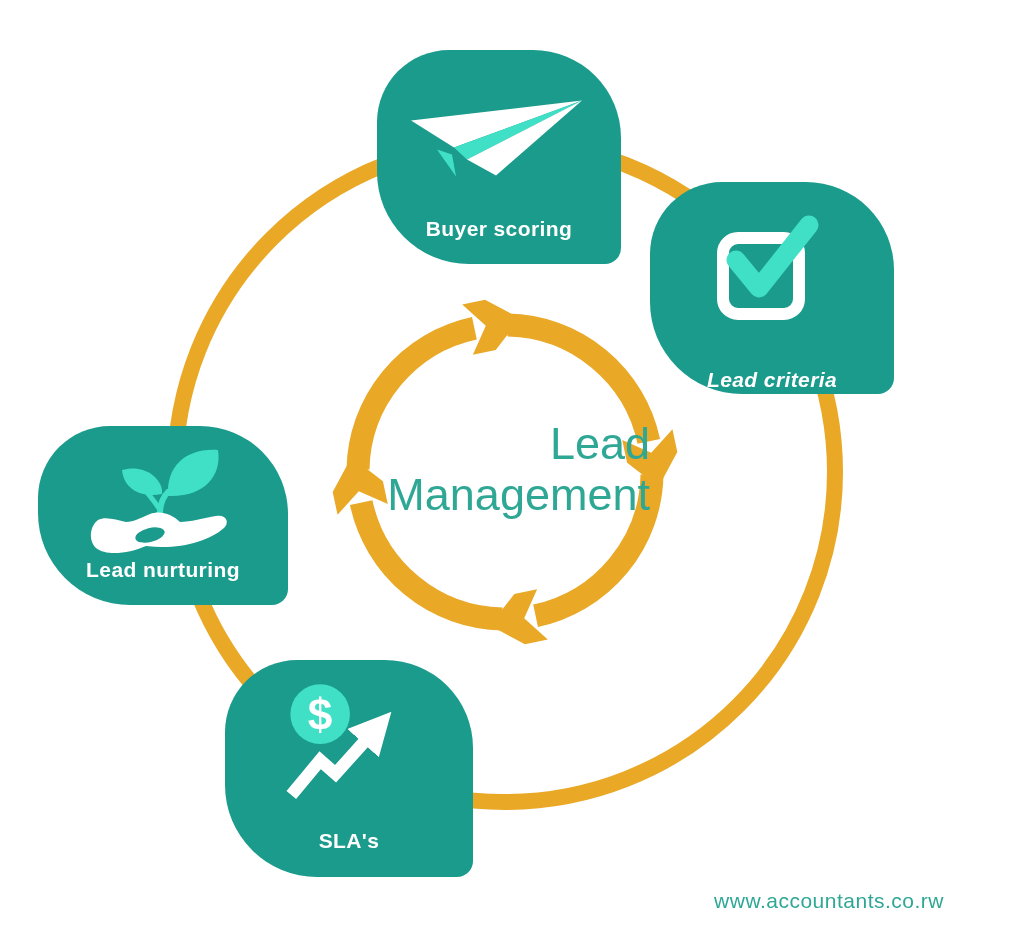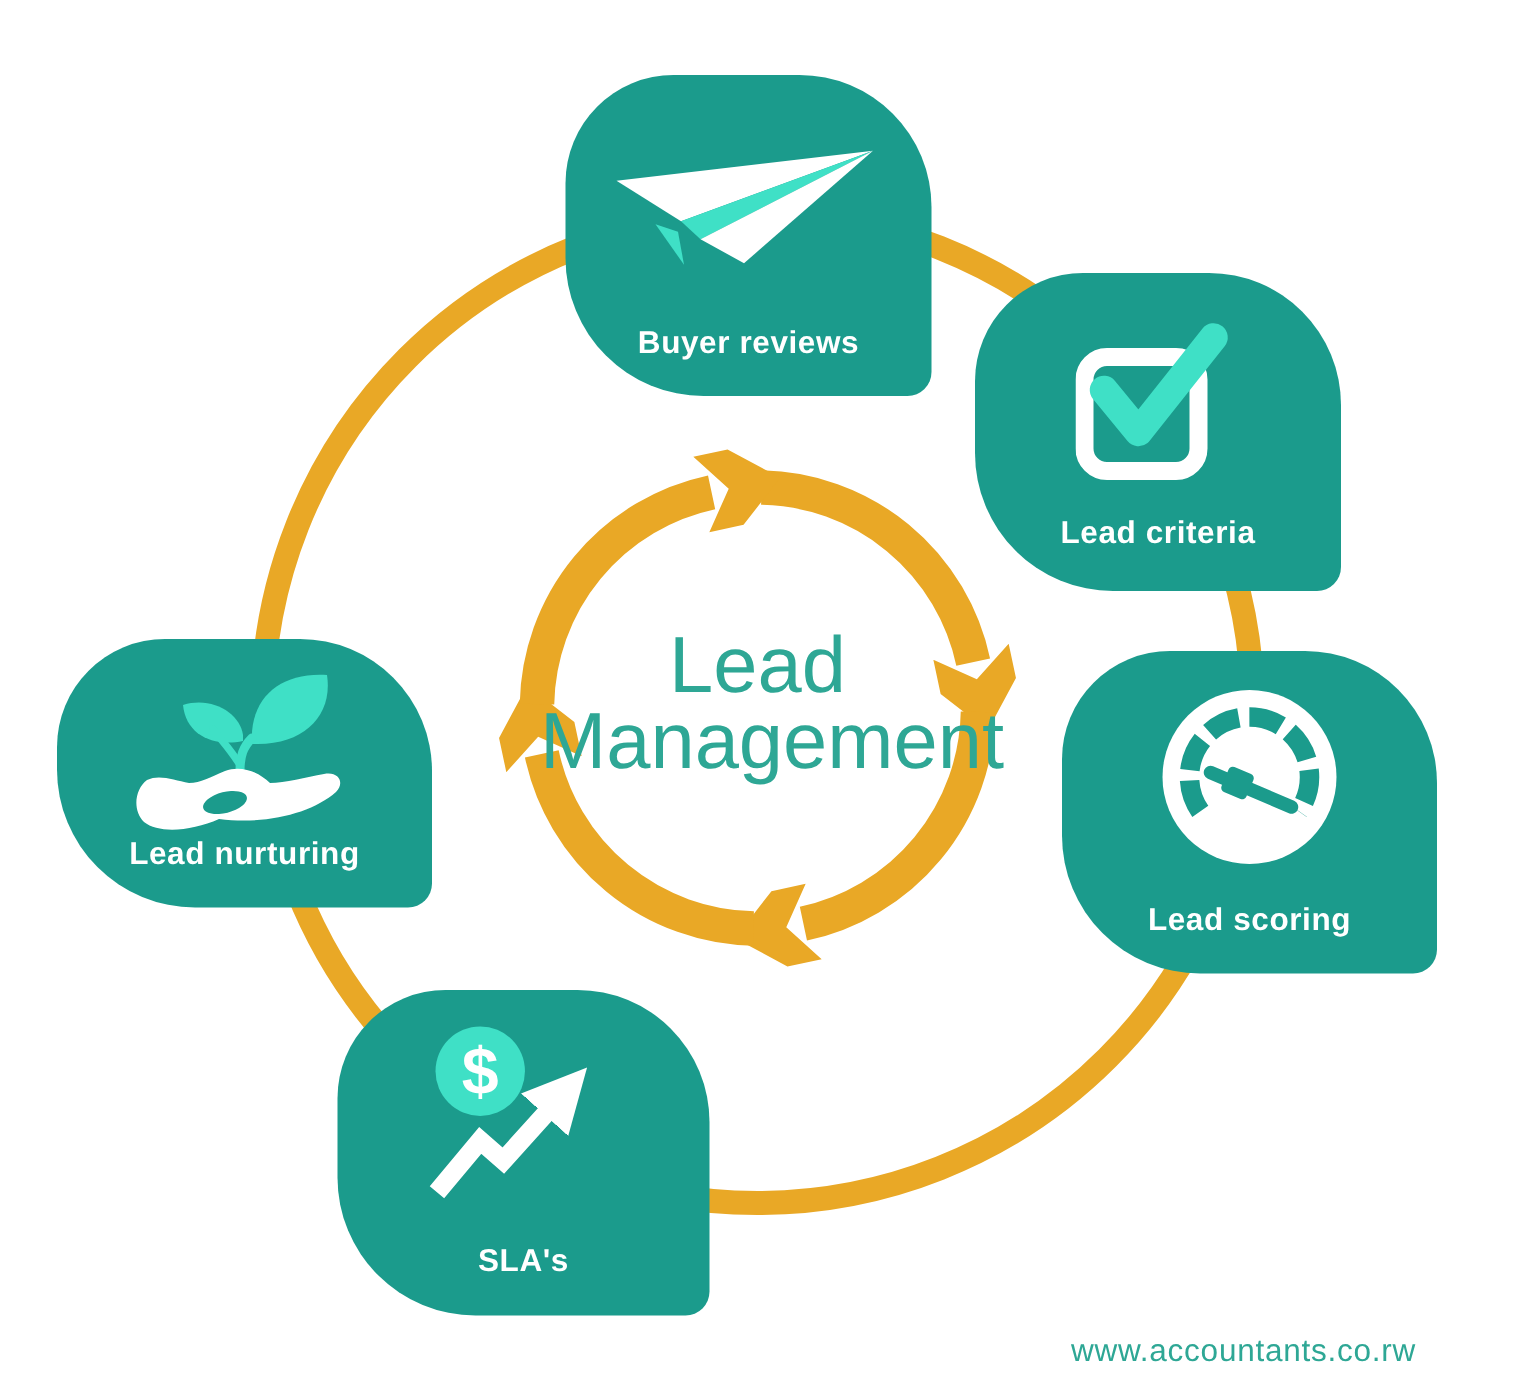--- a/index.html
+++ b/index.html
@@ -10,32 +10,32 @@
   svg.layer{position:absolute;left:0;top:0;z-index:0;}
   .bubble{
     position:absolute;z-index:2;background:#1b9b8c;
     border-radius:72px 88px 16px 92px;
   }
   .bubble .icon{position:absolute;left:50%;top:41%;transform:translate(-50%,-50%);}
   .bubble .label{
     position:absolute;left:0;right:0;bottom:24px;text-align:center;
     color:#ffffff;font-weight:700;font-size:21px;letter-spacing:.4px;line-height:23px;
   }
-  .bubble .label2{bottom:27px;}
+  .bubble .label2{bottom:3px;font-style:italic;}
   
   .b-buyer{left:377px;top:50px;width:244px;height:214px;}
   .b-criteria{left:650px;top:182px;width:244px;height:212px;}
   .b-scoring{left:708px;top:434px;width:250px;height:215px;}
   .b-planning{left:548px;top:666px;width:242px;height:208px;}
   .b-slas{left:225px;top:660px;width:248px;height:217px;}
   .b-nurturing{left:38px;top:426px;width:250px;height:179px;}
   .b-reviews{left:83px;top:166px;width:251px;height:211px;}
   .center-title{
     position:absolute;left:360px;top:418px;width:290px;z-index:1;
-    text-align:center;color:#2ea795;font-size:53px;line-height:51px;font-weight:400;
+    text-align:right;color:#2ea795;font-size:45px;line-height:51px;font-weight:400;
   }
   .watermark{
     position:absolute;right:80px;bottom:16px;z-index:1;
     color:#2ea795;font-size:21px;font-weight:400;letter-spacing:.5px;
   }
 </style>
 </head>
 <body>
 
 <div id="stage">
@@ -63,42 +63,33 @@
     <div>Management</div>
   </div>
 
   <div class="bubble b-buyer">
     <svg class="icon" width="180" height="85" viewBox="0 0 180 85">
       <polygon points="173,5 2,25 45,52" fill="#ffffff"></polygon>
       <polygon points="173,5 45,52 58,64" fill="#3fe0c6"></polygon>
       <polygon points="28,54 43,59 47,81" fill="#3fe0c6"></polygon>
       <polygon points="173,5 58,64 87,80" fill="#ffffff"></polygon>
     </svg>
-    <div class="label">Buyer reviews</div>
+    <div class="label">Buyer scoring</div>
   </div>
 
   <div class="bubble b-criteria">
     <svg class="icon" width="110" height="110" viewBox="0 0 110 110" style="top:39%">
       <rect x="6" y="28" width="76" height="76" rx="15" fill="none" stroke="#ffffff" stroke-width="12"></rect>
       <polyline points="19,50 42,78 92,15" fill="none" stroke="#3fe0c6" stroke-width="19" stroke-linecap="round" stroke-linejoin="round"></polyline>
     </svg>
     <div class="label label2">
       <div>Lead criteria</div>
     </div>
   </div>
 
-  <div class="bubble b-scoring">
-    <svg class="icon" width="120" height="120" viewBox="0 0 120 120" style="top:39%">
-      <circle cx="60" cy="60" r="58" fill="#ffffff"></circle>
-      <path d="M27.2,82.9 A40,40 0 1 1 92.8,82.9" fill="none" stroke="#1b9b8c" stroke-width="13" stroke-dasharray="22 7"></path>
-      <line x1="34" y1="57" x2="88" y2="80" stroke="#1b9b8c" stroke-width="9" stroke-linecap="round"></line>
-      <rect x="-9" y="-9" width="18" height="18" rx="3" fill="#1b9b8c" transform="translate(52,64) rotate(23)"></rect>
-    </svg>
-    <div class="label">Lead scoring</div>
-  </div>
 
 
   <div class="bubble b-slas">
     <svg class="icon" width="135" height="125" viewBox="0 0 140 130" style="top:38%">
       <circle cx="40" cy="36" r="31" fill="#3fe0c6"></circle>
       <text x="40" y="52" text-anchor="middle" fill="#ffffff" font-size="46" font-weight="700" font-family="Liberation Sans, sans-serif">$</text>
       <path d="M10,120 L40,84 L56,98 L92,58" fill="none" stroke="#ffffff" stroke-width="13" stroke-linejoin="miter" marker-end="url(#arroww2)"></path>
       <defs>
         <marker id="arroww2" viewBox="0 0 12 12" markerUnits="userSpaceOnUse" markerWidth="44" markerHeight="44" refX="3" refY="6" orient="auto">
           <path d="M0,0 L12,6 L0,12 Z" fill="#ffffff"></path>

